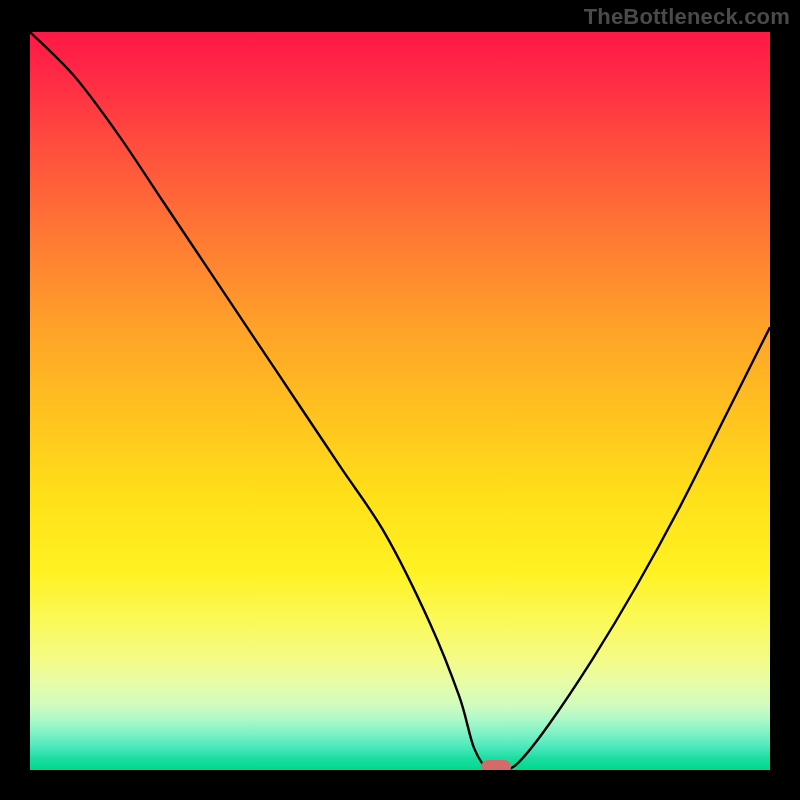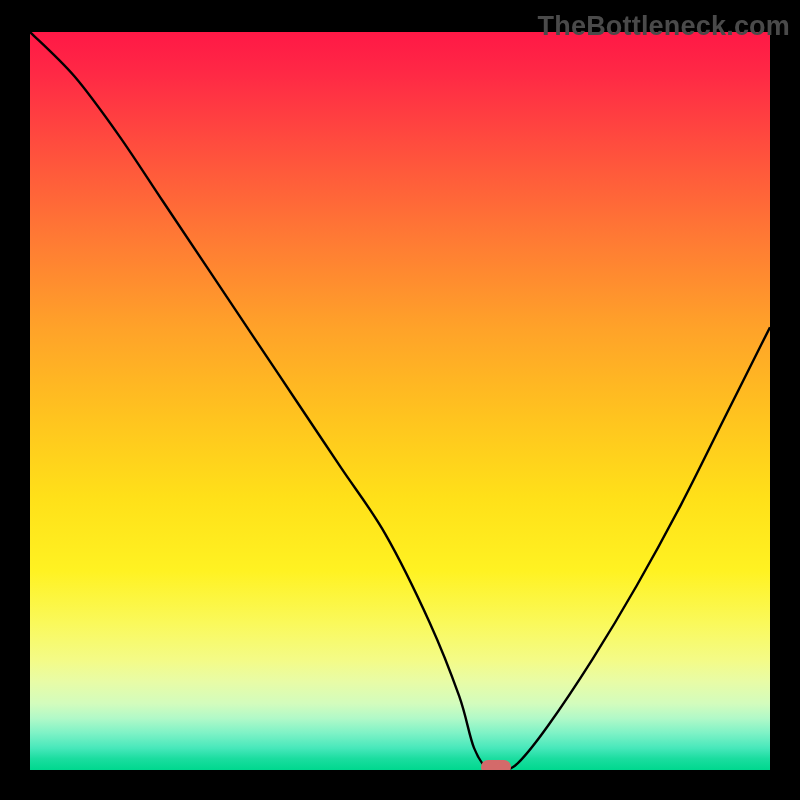--- a/index.html
+++ b/index.html
@@ -15,25 +15,24 @@
     position: relative;
     width: 800px;
     height: 800px;
     background: #000;
   }
   .watermark {
     position: absolute;
     top: 4px;
     right: 10px;
     color: #4a4a4a;
-    font-size: 27px;
+    font-size: 22px;
     font-weight: 600;
     letter-spacing: 0.2px;
     z-index: 10;
-    margin-top: 7px;
   }
   .plot-area {
     position: absolute;
     left: 30px;
     top: 32px;
     width: 740px;
     height: 738px;
     overflow: hidden;
   }
   .gradient {

